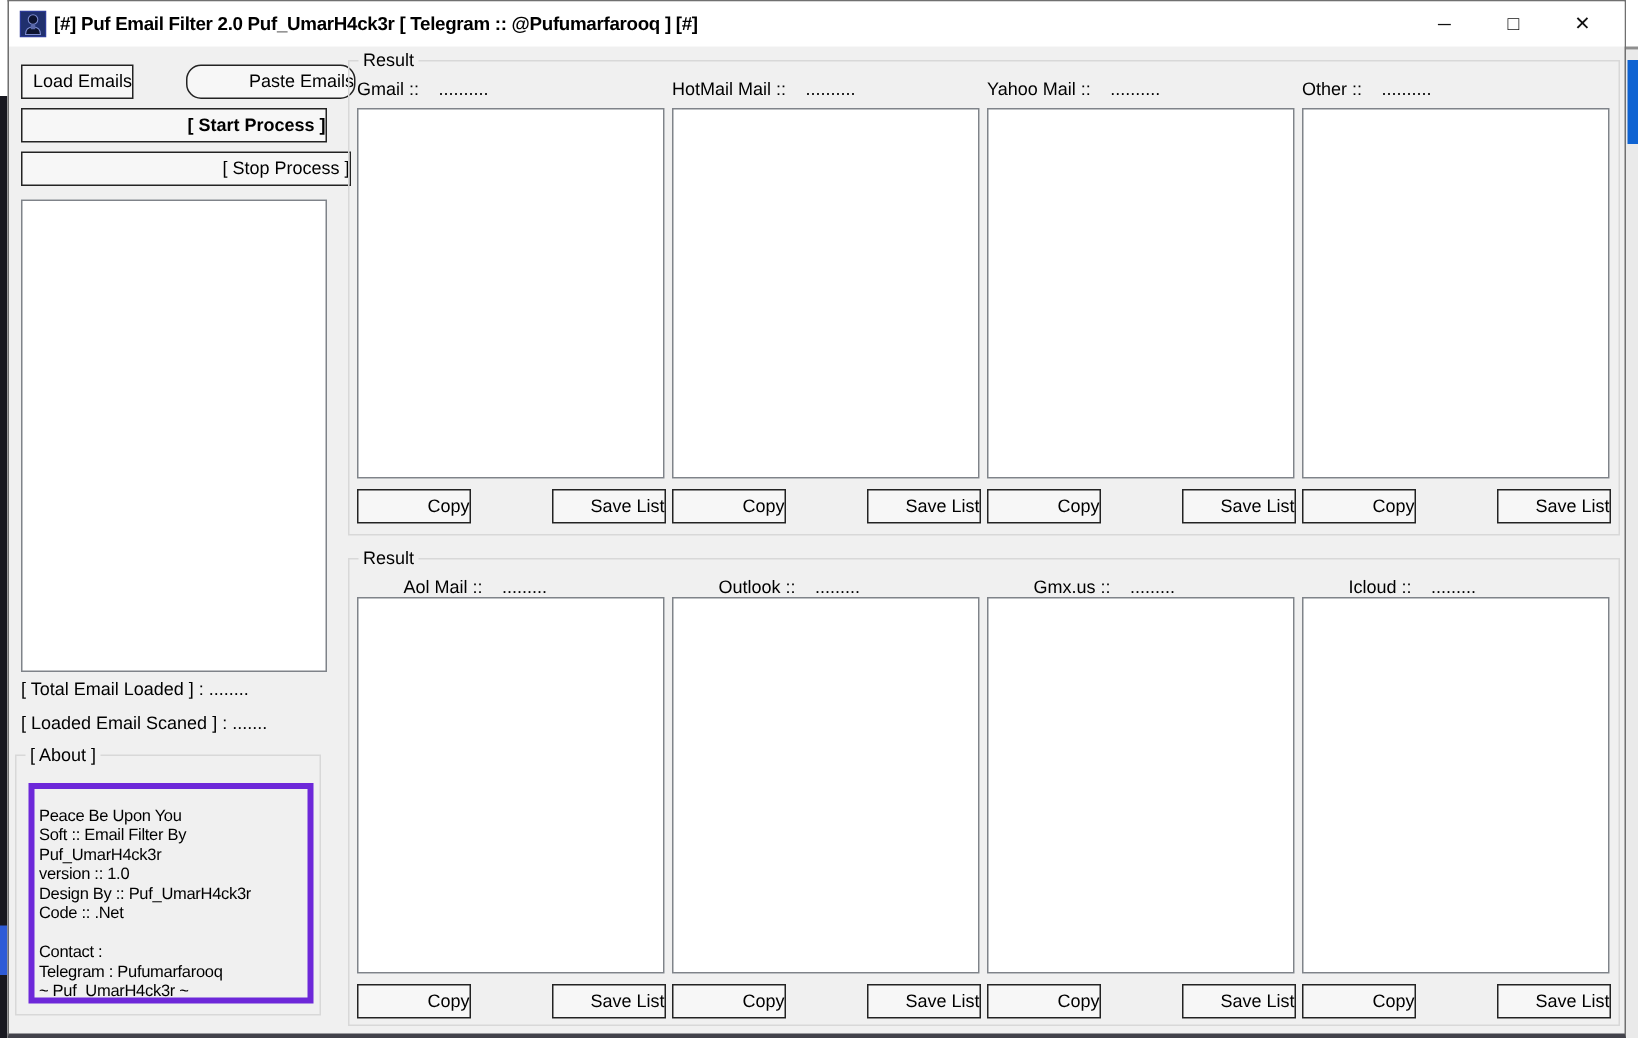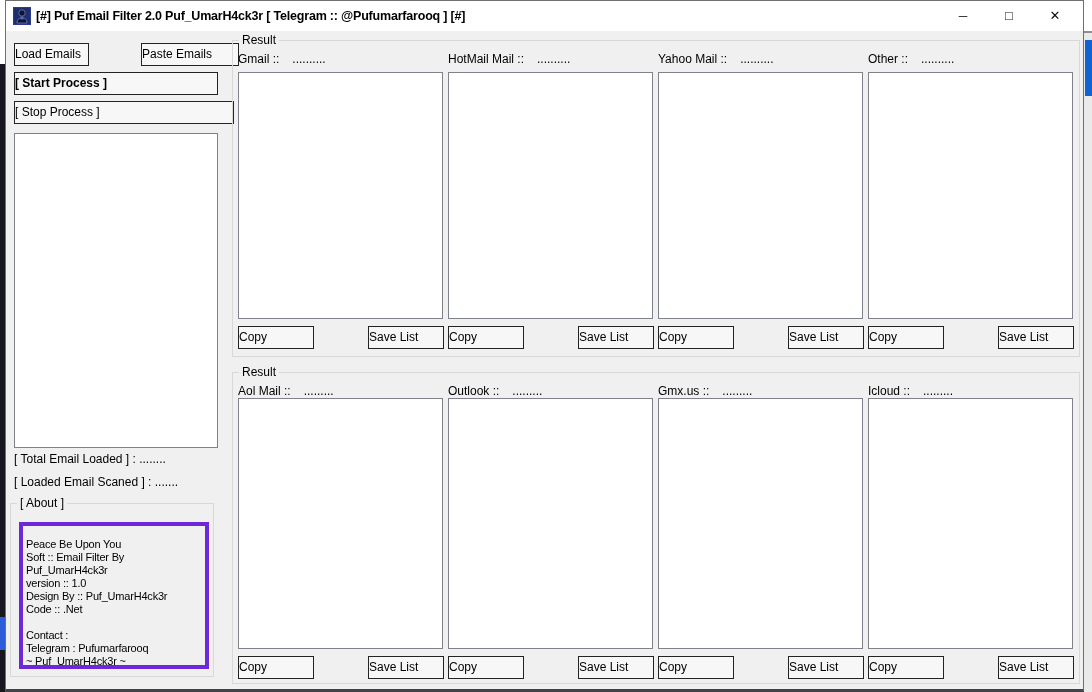--- a/index.html
+++ b/index.html
@@ -18,46 +18,46 @@
   .titlebar{position:absolute;left:0;top:0;right:0;height:30px;background:#ffffff;}
   .app-icon{position:absolute;left:7px;top:6px;width:18px;height:18px;}
   .title-text{position:absolute;left:30px;top:0;height:30px;line-height:30px;
               font-size:12.5px;font-weight:700;letter-spacing:-0.2px;white-space:nowrap;}
   .cap-btn{position:absolute;top:0;width:46px;height:30px;line-height:30px;text-align:center;
            font-size:12px;color:#111;}
   .cap-min{left:934px;} .cap-max{left:980px;font-size:13px;} .cap-close{left:1026px;font-size:13px;}
 
   
   .btn{position:absolute;box-sizing:border-box;background:#f7f7f7;border:1px solid #232323;
-       font-size:12px;text-align:left;line-height:20px;height:23px;white-space:nowrap;}
+       font-size:12px;text-align:right;line-height:20px;height:23px;white-space:nowrap;}
   .list{position:absolute;box-sizing:border-box;background:#ffffff;border:1px solid #7f8389;}
   .groupbox{position:absolute;box-sizing:border-box;border:1px solid #d8d8d8;}
   .legend{position:absolute;top:-8px;left:6px;background:#f0f0f0;padding:0 3px;font-size:12px;line-height:14px;}
   .lbl{position:absolute;font-size:12px;white-space:pre;}
   .dots{margin-left:13px;}
 
   
   .load-btn{left:8px;top:42px;width:75px;}
-  .paste-btn{left:135px;top:42px;width:98px;}
+  .paste-btn{left:118px;top:42px;width:113px;border-radius:10px;}
   .start-btn{left:8px;top:71px;width:204px;font-weight:bold;}
   .stop-btn{left:8px;top:100px;width:220px;}
   .main-list{left:8px;top:132px;width:204px;height:315px;}
   .total-loaded{left:8px;top:451px;}
   .total-scaned{left:8px;top:474px;}
   .about-group{left:4px;top:502px;width:204px;height:174px;}
   .about-box{position:absolute;left:13px;top:521px;width:190px;height:147px;box-sizing:border-box;
              border:4px solid #6d28d9;background:#f0f0f0;padding:12px 3px;
              font-size:11px;line-height:13px;letter-spacing:-0.2px;white-space:pre-line;overflow:hidden;}
 
   
   .group1{left:226px;top:39px;width:848px;height:317px;}
   .group2{left:226px;top:371px;width:848px;height:312px;}
   .col-a{left:232px;} .col-b{left:442px;} .col-c{left:652px;} .col-d{left:862px;}
   .sav-a{left:362px;} .sav-b{left:572px;} .sav-c{left:782px;} .sav-d{left:992px;}
-  .lbl-g1{top:51px;} .lbl-g2{top:383px;}
+  .lbl-g1{top:51px;} .lbl-g2{top:383px;margin-left:31px;}
   .list-g1{top:71px;width:205px;height:247px;}
   .list-g2{top:397px;width:205px;height:251px;}
   .btn-g1{top:325px;width:76px;}
   .btn-g2{top:655px;width:76px;}
 </style>
 </head>
 <body>
 
 <div id="screen">
 

